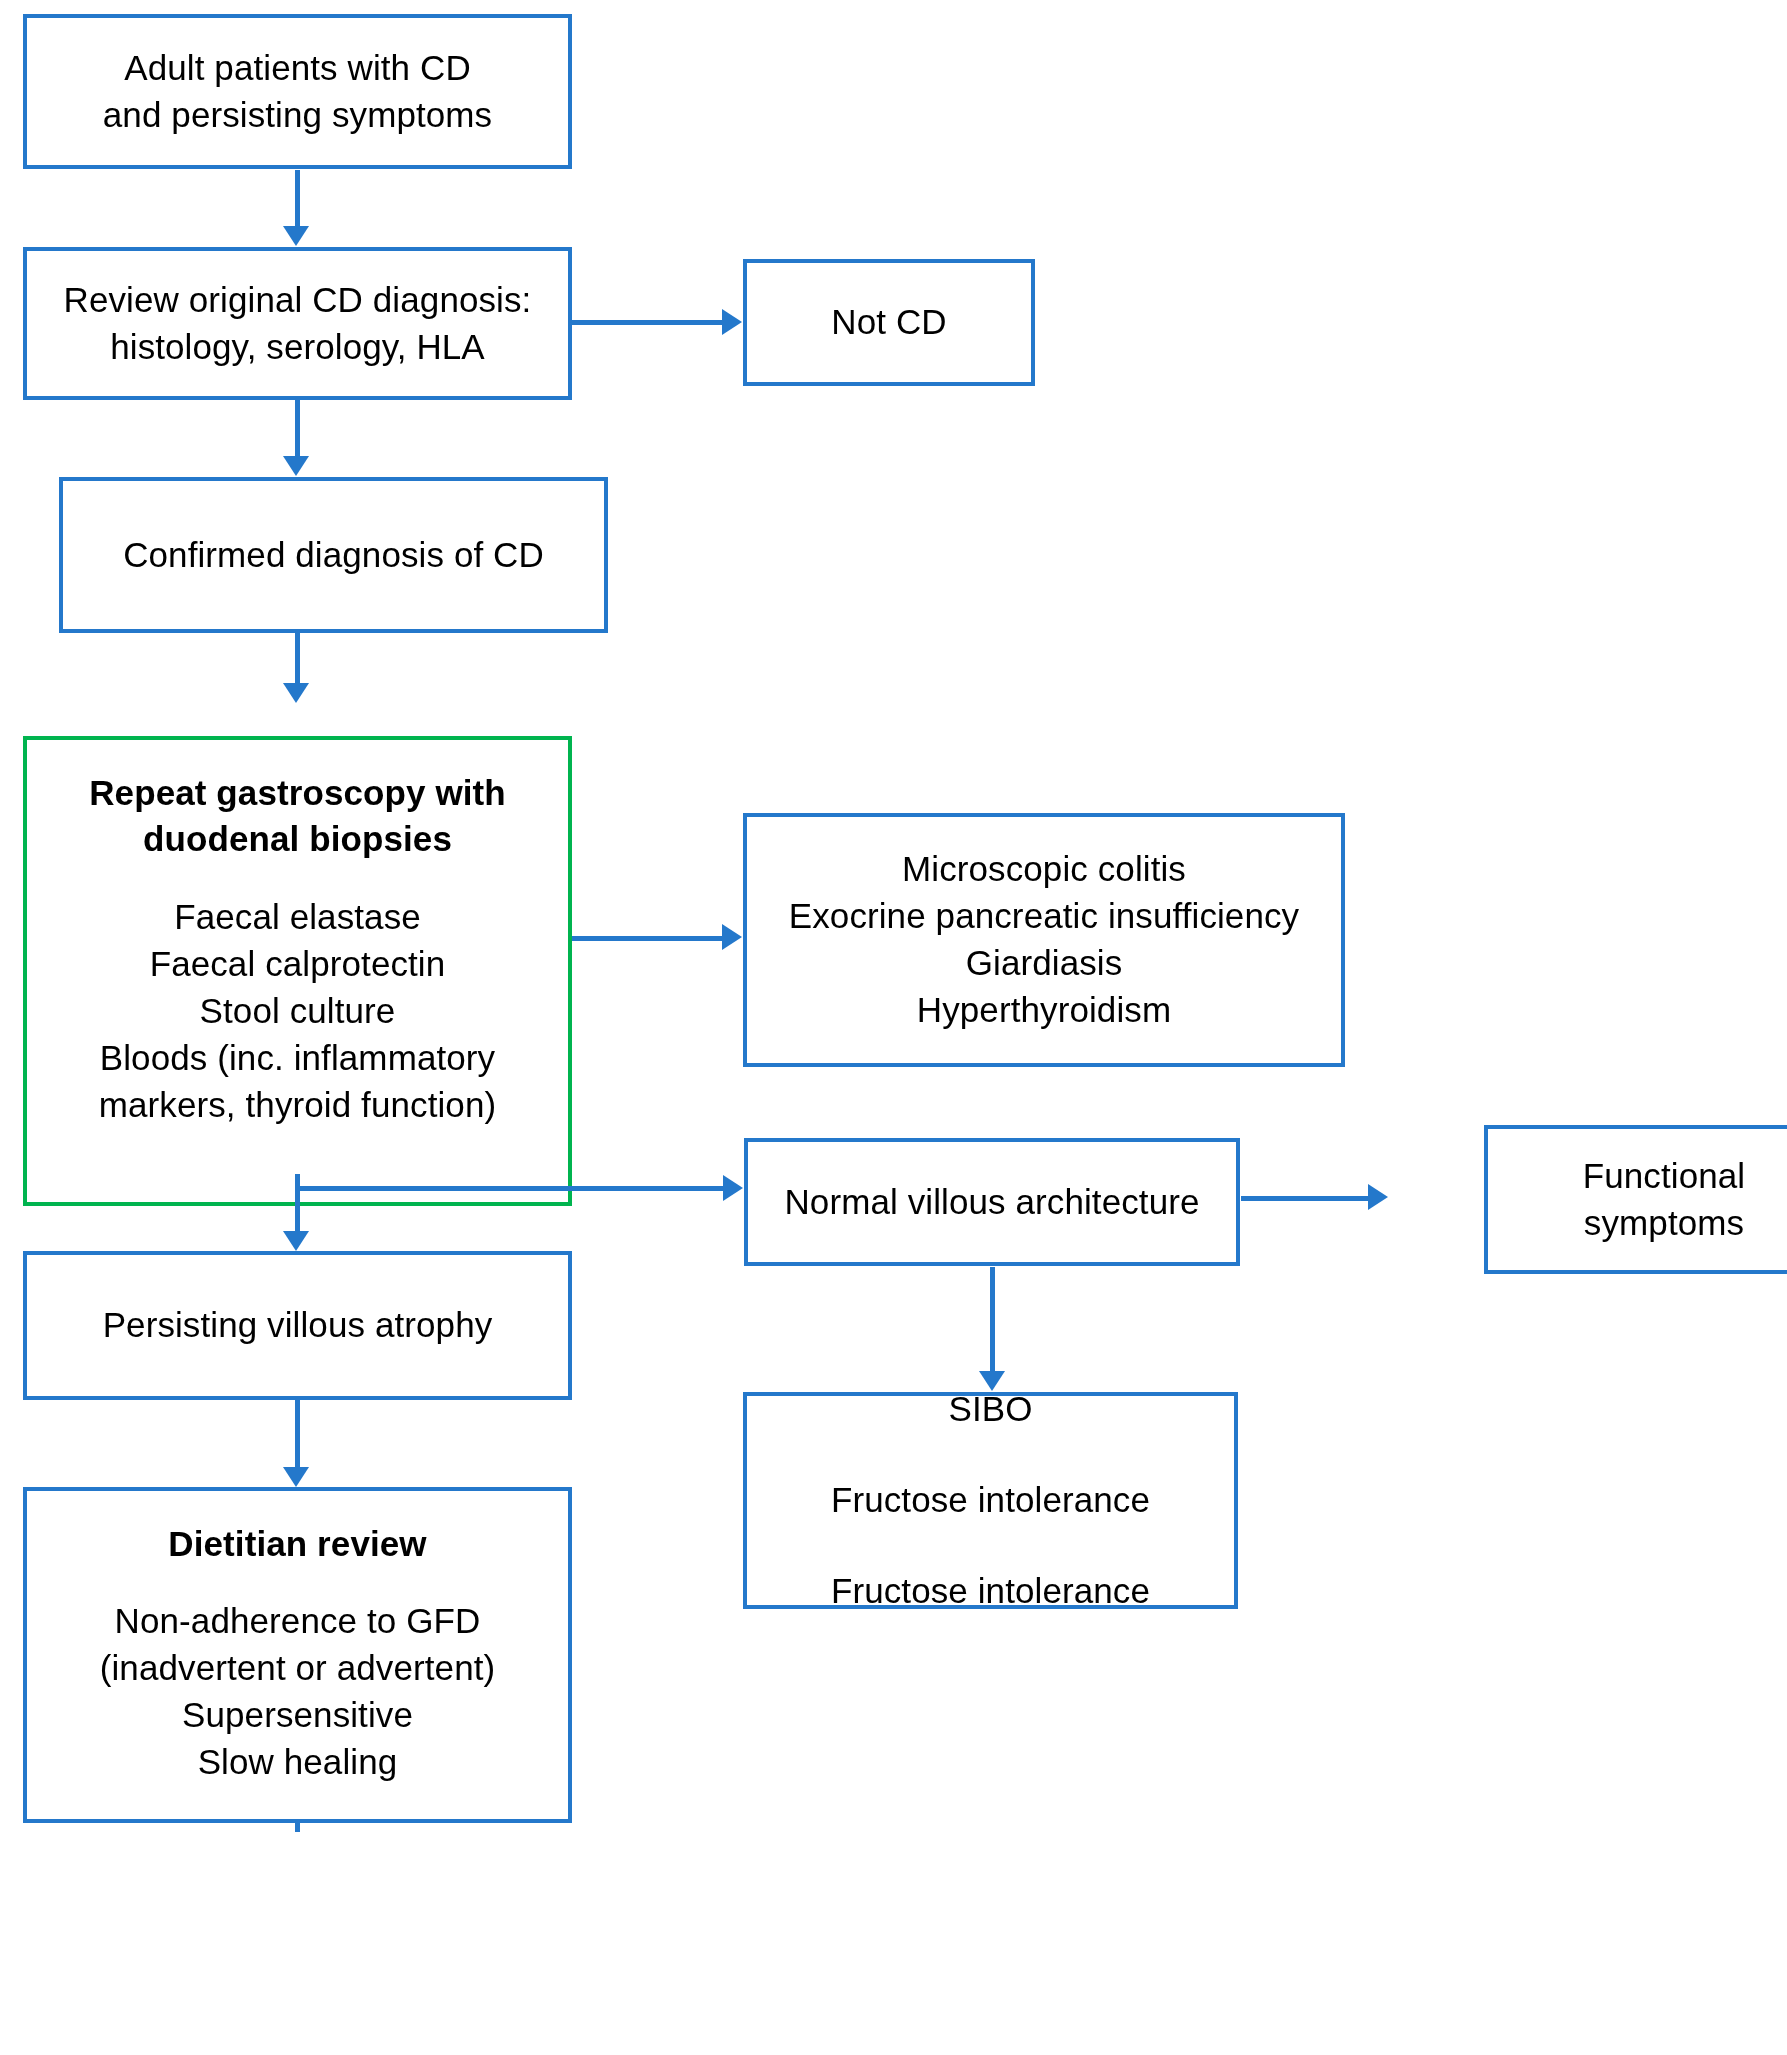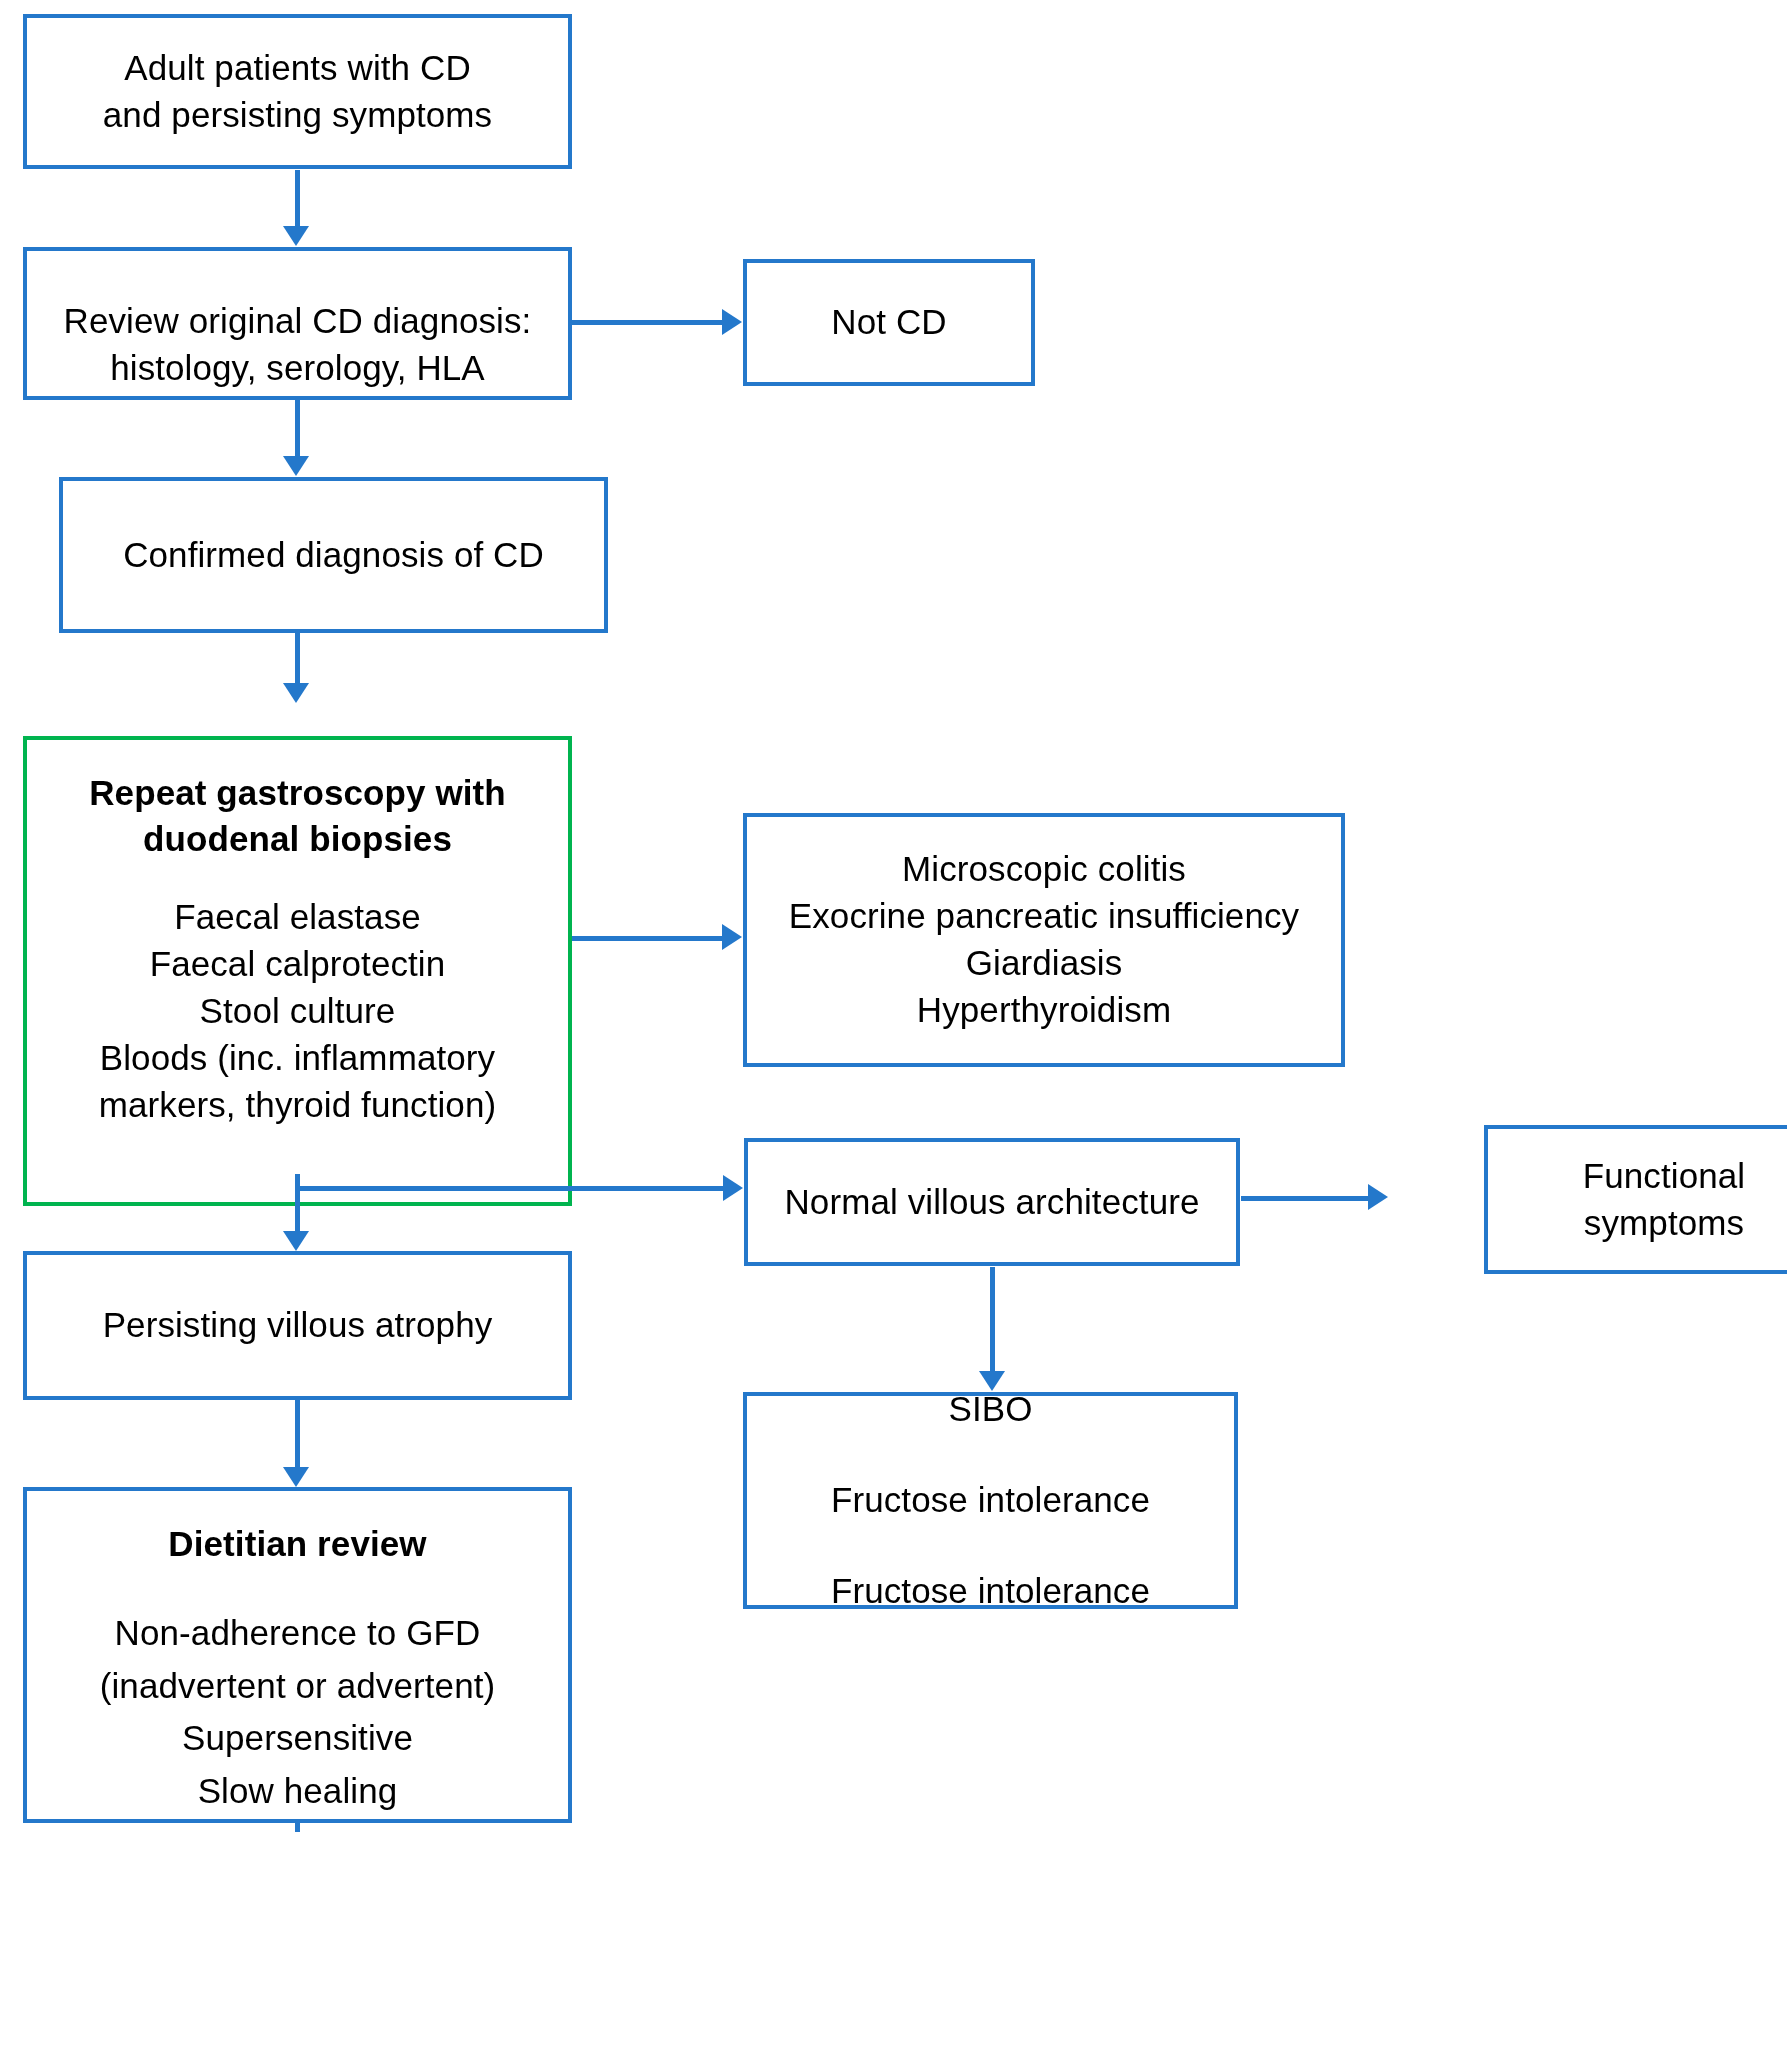--- a/index.html
+++ b/index.html
@@ -64,21 +64,21 @@
 <div id="canvas">
 
   <div class="node" style="left:23px; top:14px; width:549px; height:155px;">
     <span class="line">Adult patients with CD</span>
     <span class="line">and persisting symptoms</span>
   </div>
 
   <div class="conn vline" style="left:295px; top:170px; height:59px;"></div>
   <div class="arrow-down" style="left:283px; top:226px;"></div>
 
-  <div class="node" style="left:23px; top:247px; width:549px; height:153px;justify-content:flex-end;">
+  <div class="node" style="left:23px; top:247px; width:549px; height:153px;">
     <span class="line">Review  original CD diagnosis:</span>
     <span class="line">histology, serology, HLA</span>
   </div>
 
   <div class="conn hline" style="left:572px; top:320px; width:152px;"></div>
   <div class="arrow-right" style="left:722px; top:309px;"></div>
 
   <div class="node" style="left:743px; top:259px; width:292px; height:127px;">
     <span class="line">Not CD</span>
   </div>
@@ -142,21 +142,21 @@
     <span class="line">Fructose intolerance</span>
   </div>
 
   <div class="node" style="left:23px; top:1251px; width:549px; height:149px;">
     <span class="line">Persisting villous atrophy</span>
   </div>
 
   <div class="conn vline" style="left:295px; top:1400px; height:69px;"></div>
   <div class="arrow-down" style="left:283px; top:1467px;"></div>
 
-  <div class="node" style="left:23px; top:1487px; width:549px; height:336px; justify-content:space-between; padding-top:29.5px;">
+  <div class="node" style="left:23px; top:1487px; width:549px; height:336px; justify-content:flex-start; padding-top:29.5px;">
     <span class="line title">Dietitian review</span>
     <span class="gap"></span>
     <span class="line">Non-adherence to GFD</span>
     <span class="line">(inadvertent or advertent)</span>
     <span class="line">Supersensitive</span>
     <span class="line">Slow healing</span>
   </div>
 
   <div class="conn vline" style="left:295px; top:1823px; height:46px;"></div>
   <div class="arrow-down" style="left:283px; top:1867px;"></div>

